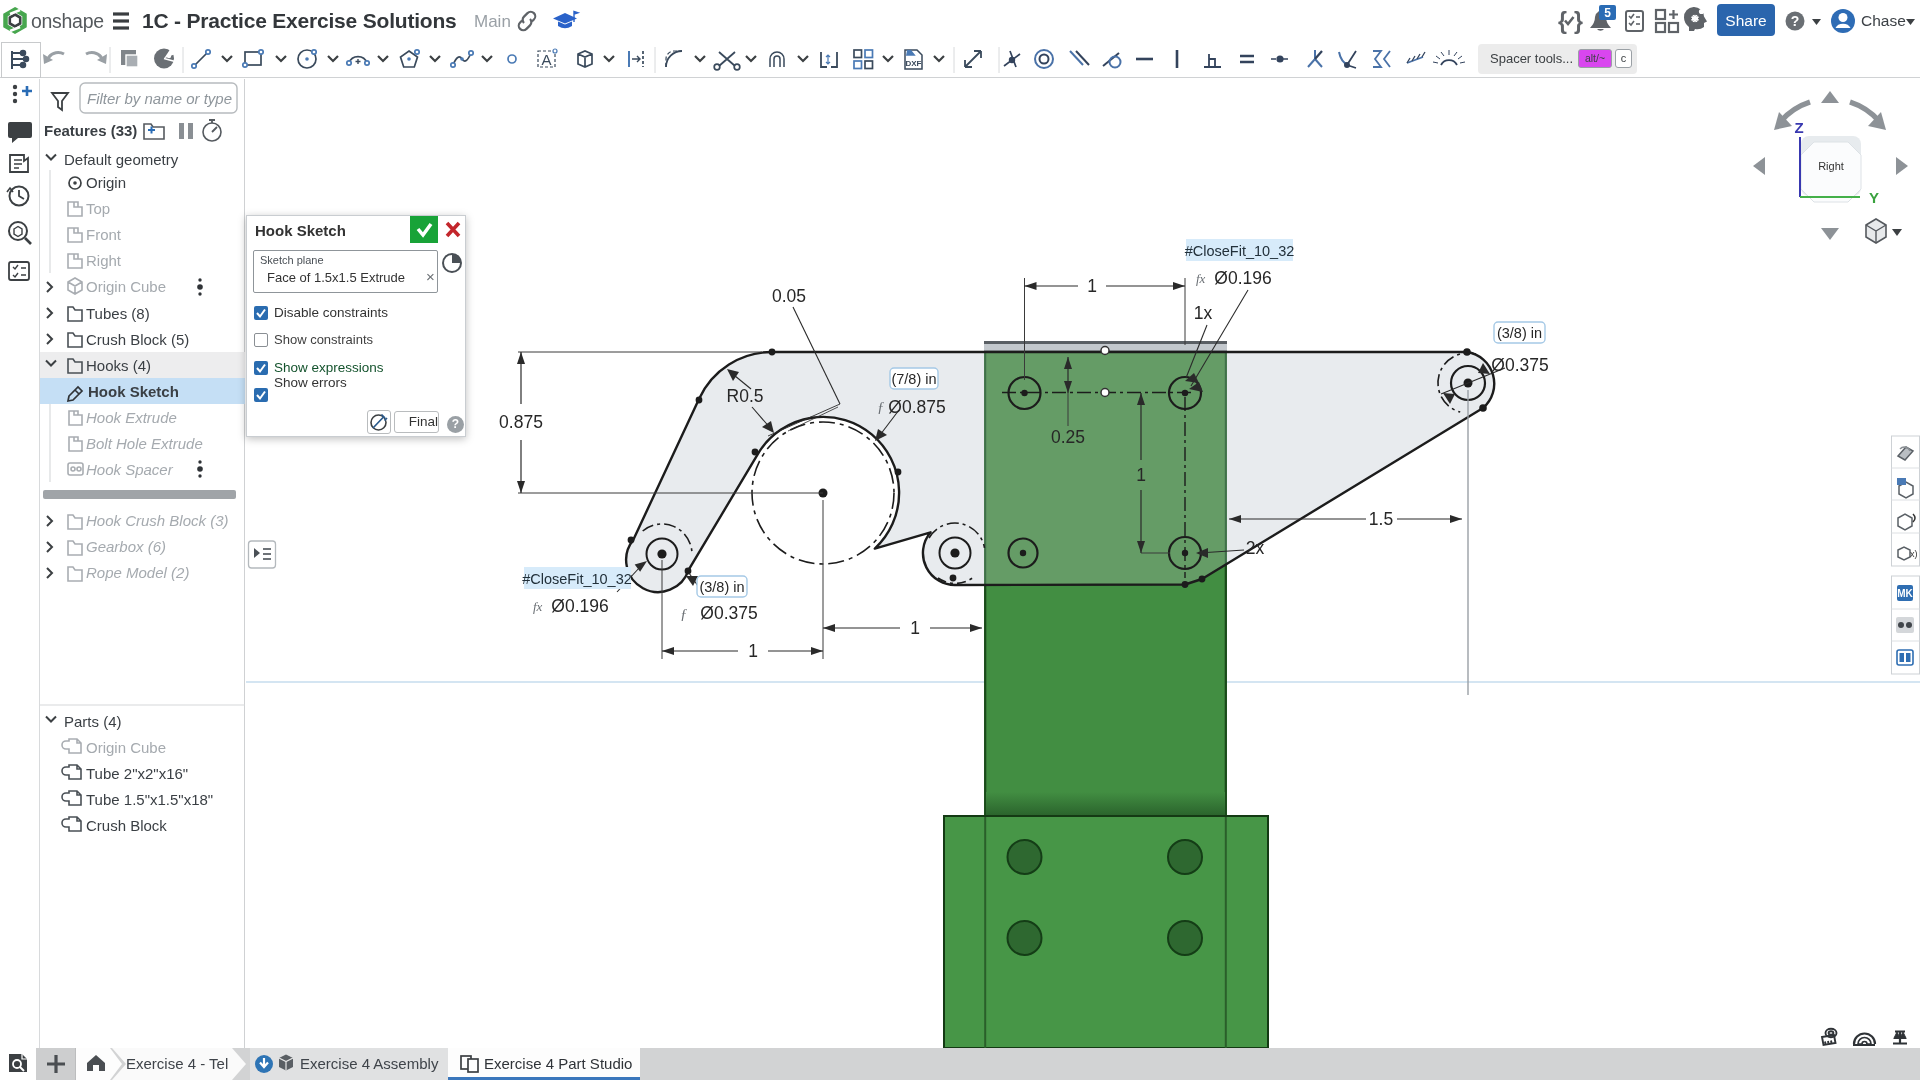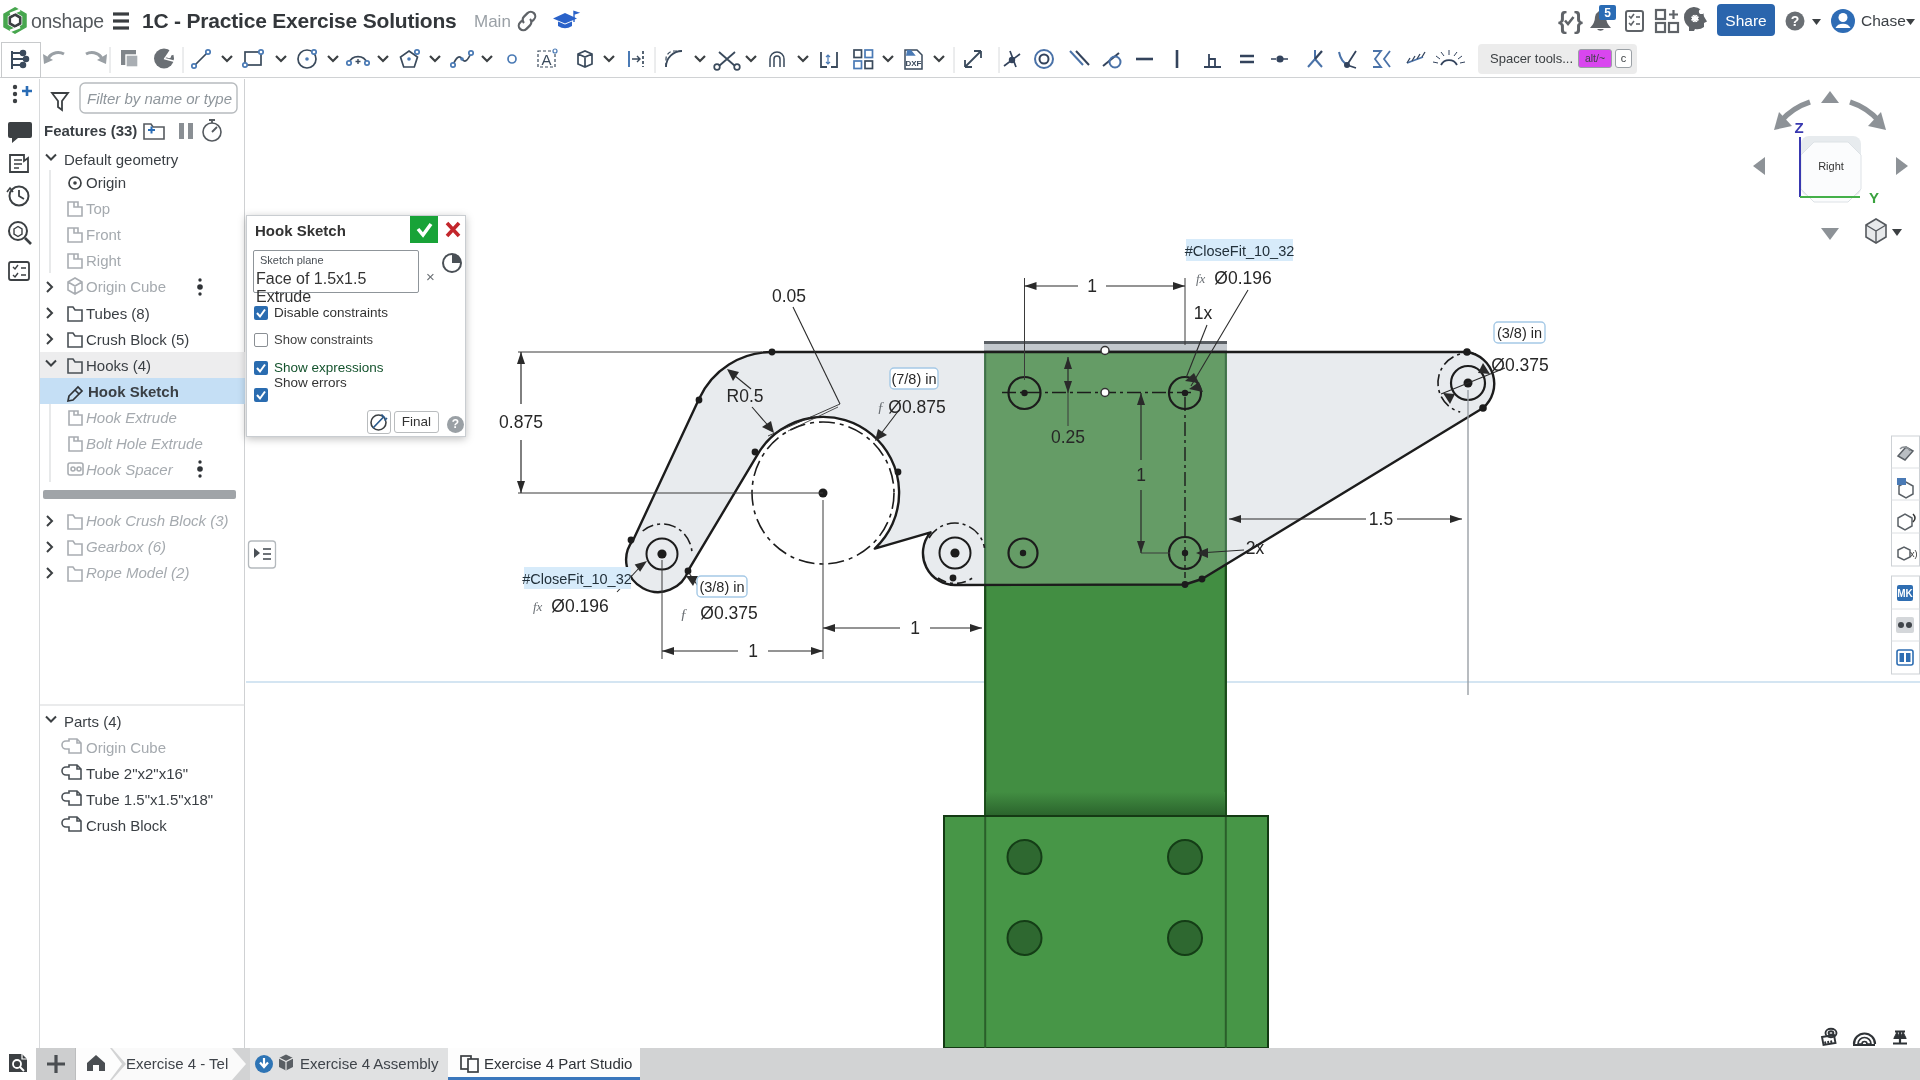--- a/index.html
+++ b/index.html
@@ -601,23 +601,23 @@
 <div class="abs" style="left:163px;top:0;width:28px;height:27px;background:#18a338">
 <svg width="28" height="27">
         <path d="M8,13 l5,6 8,-11" stroke="#fff" stroke-width="3.5" fill="none"></path>
       </svg>
     </div>
 <div class="abs" style="left:196px;top:1px;width:22px;height:25px">
 <svg width="22" height="25">
         <path d="M4,6 l12,13 M16,6 L4,19" stroke="#c3262c" stroke-width="3.6"></path>
       </svg>
     </div>
-<div class="abs" style="left:6px;top:34px;width:166px;height:43px;border:1px solid #8f959a;border-radius:2px">
+<div class="abs" style="left:6px;top:34px;width:185px;height:43px;border:1px solid #8f959a;border-radius:2px">
 <span class="abs" style="left:6px;top:3px;font-size:11px;color:#4a5056">Sketch plane</span>
-<span class="abs" style="left:2px;top:19px;font-size:16px;color:#333">Face of 1.5x1.5 Extrude</span>
+<span class="abs" style="left:13px;top:19px;font-size:13px;color:#333">Face of 1.5x1.5 Extrude</span>
 <span class="abs" style="left:172px;top:17px;font-size:15px;color:#6a6f74">×</span>
 </div>
 <svg class="abs" style="left:194px;top:36px" width="22" height="22">
       <circle cx="11" cy="11" r="9" fill="none" stroke="#4a5056" stroke-width="2"></circle>
       <path d="M11,11 L11,2 A9,9 0 0 1 20,11 Z" fill="#4a5056"></path>
     </svg>
 <div class="abs" style="left:7px;top:90px;width:14px;height:14px;background:#2a6cb0;border-radius:2px">
       <svg width="14" height="14">
         <path d="M3,7 l3,3.5 5,-7" stroke="#fff" stroke-width="2" fill="none"></path>
       </svg>
@@ -636,21 +636,21 @@
         <path d="M3,7 l3,3.5 5,-7" stroke="#fff" stroke-width="2" fill="none"></path>
       </svg>
     </div>
 <span class="abs" style="left:27px;top:159px;font-size:13.5px;color:#333">Show errors</span>
 <div class="abs" style="left:120px;top:194px;width:24px;height:24px;border:1px solid #b9bcbe;border-radius:3px">
 <svg width="22" height="22">
         <circle cx="10.5" cy="11.5" r="7.5" fill="none" stroke="#3c4043" stroke-width="1.6"></circle>
         <path d="M5,17 L16,5.5 M13.5,3.5 l3.5,3.5 M16.5,9.5 l2.5,-2.5" stroke="#2a5a8c" stroke-width="1.7" fill="none"></path>
       </svg>
     </div>
-<div class="abs" style="left:147px;top:195px;width:45px;height:22px;border:1px solid #b9bcbe;border-radius:3px;background:#fff;text-align:center;font-size:13.5px;color:#333;line-height:20px">Final</div>
+<div class="abs" style="left:147px;top:195px;width:45px;height:22px;border:1px solid #b9bcbe;border-radius:3px;background:#fff;text-align:right;font-size:13.5px;color:#333;line-height:20px">Final</div>
 <div class="abs" style="left:200px;top:200px;width:17px;height:17px;background:#9aa0a5;border-radius:50%;color:#fff;font-size:12px;font-weight:bold;text-align:center;line-height:17px">?</div>
 </div>
 
 <div class="abs" style="left:0;top:1048px;width:1920px;height:32px;background:#d2d3d4"></div>
 <div class="abs" style="left:0;top:1048px;width:36px;height:32px;background:#fff"></div>
 <svg class="abs" style="left:6px;top:1051px" width="30" height="26">
     <path d="M3,3 h13 l5,5 v13 h-18 Z" fill="#3c4043"></path>
     <path d="M16,3 v5 h5" fill="none" stroke="#fff" stroke-width="1.2"></path>
     <circle cx="11" cy="13" r="4" fill="none" stroke="#fff" stroke-width="1.8"></circle>
     <path d="M14,16 l4,4" stroke="#fff" stroke-width="2"></path>

